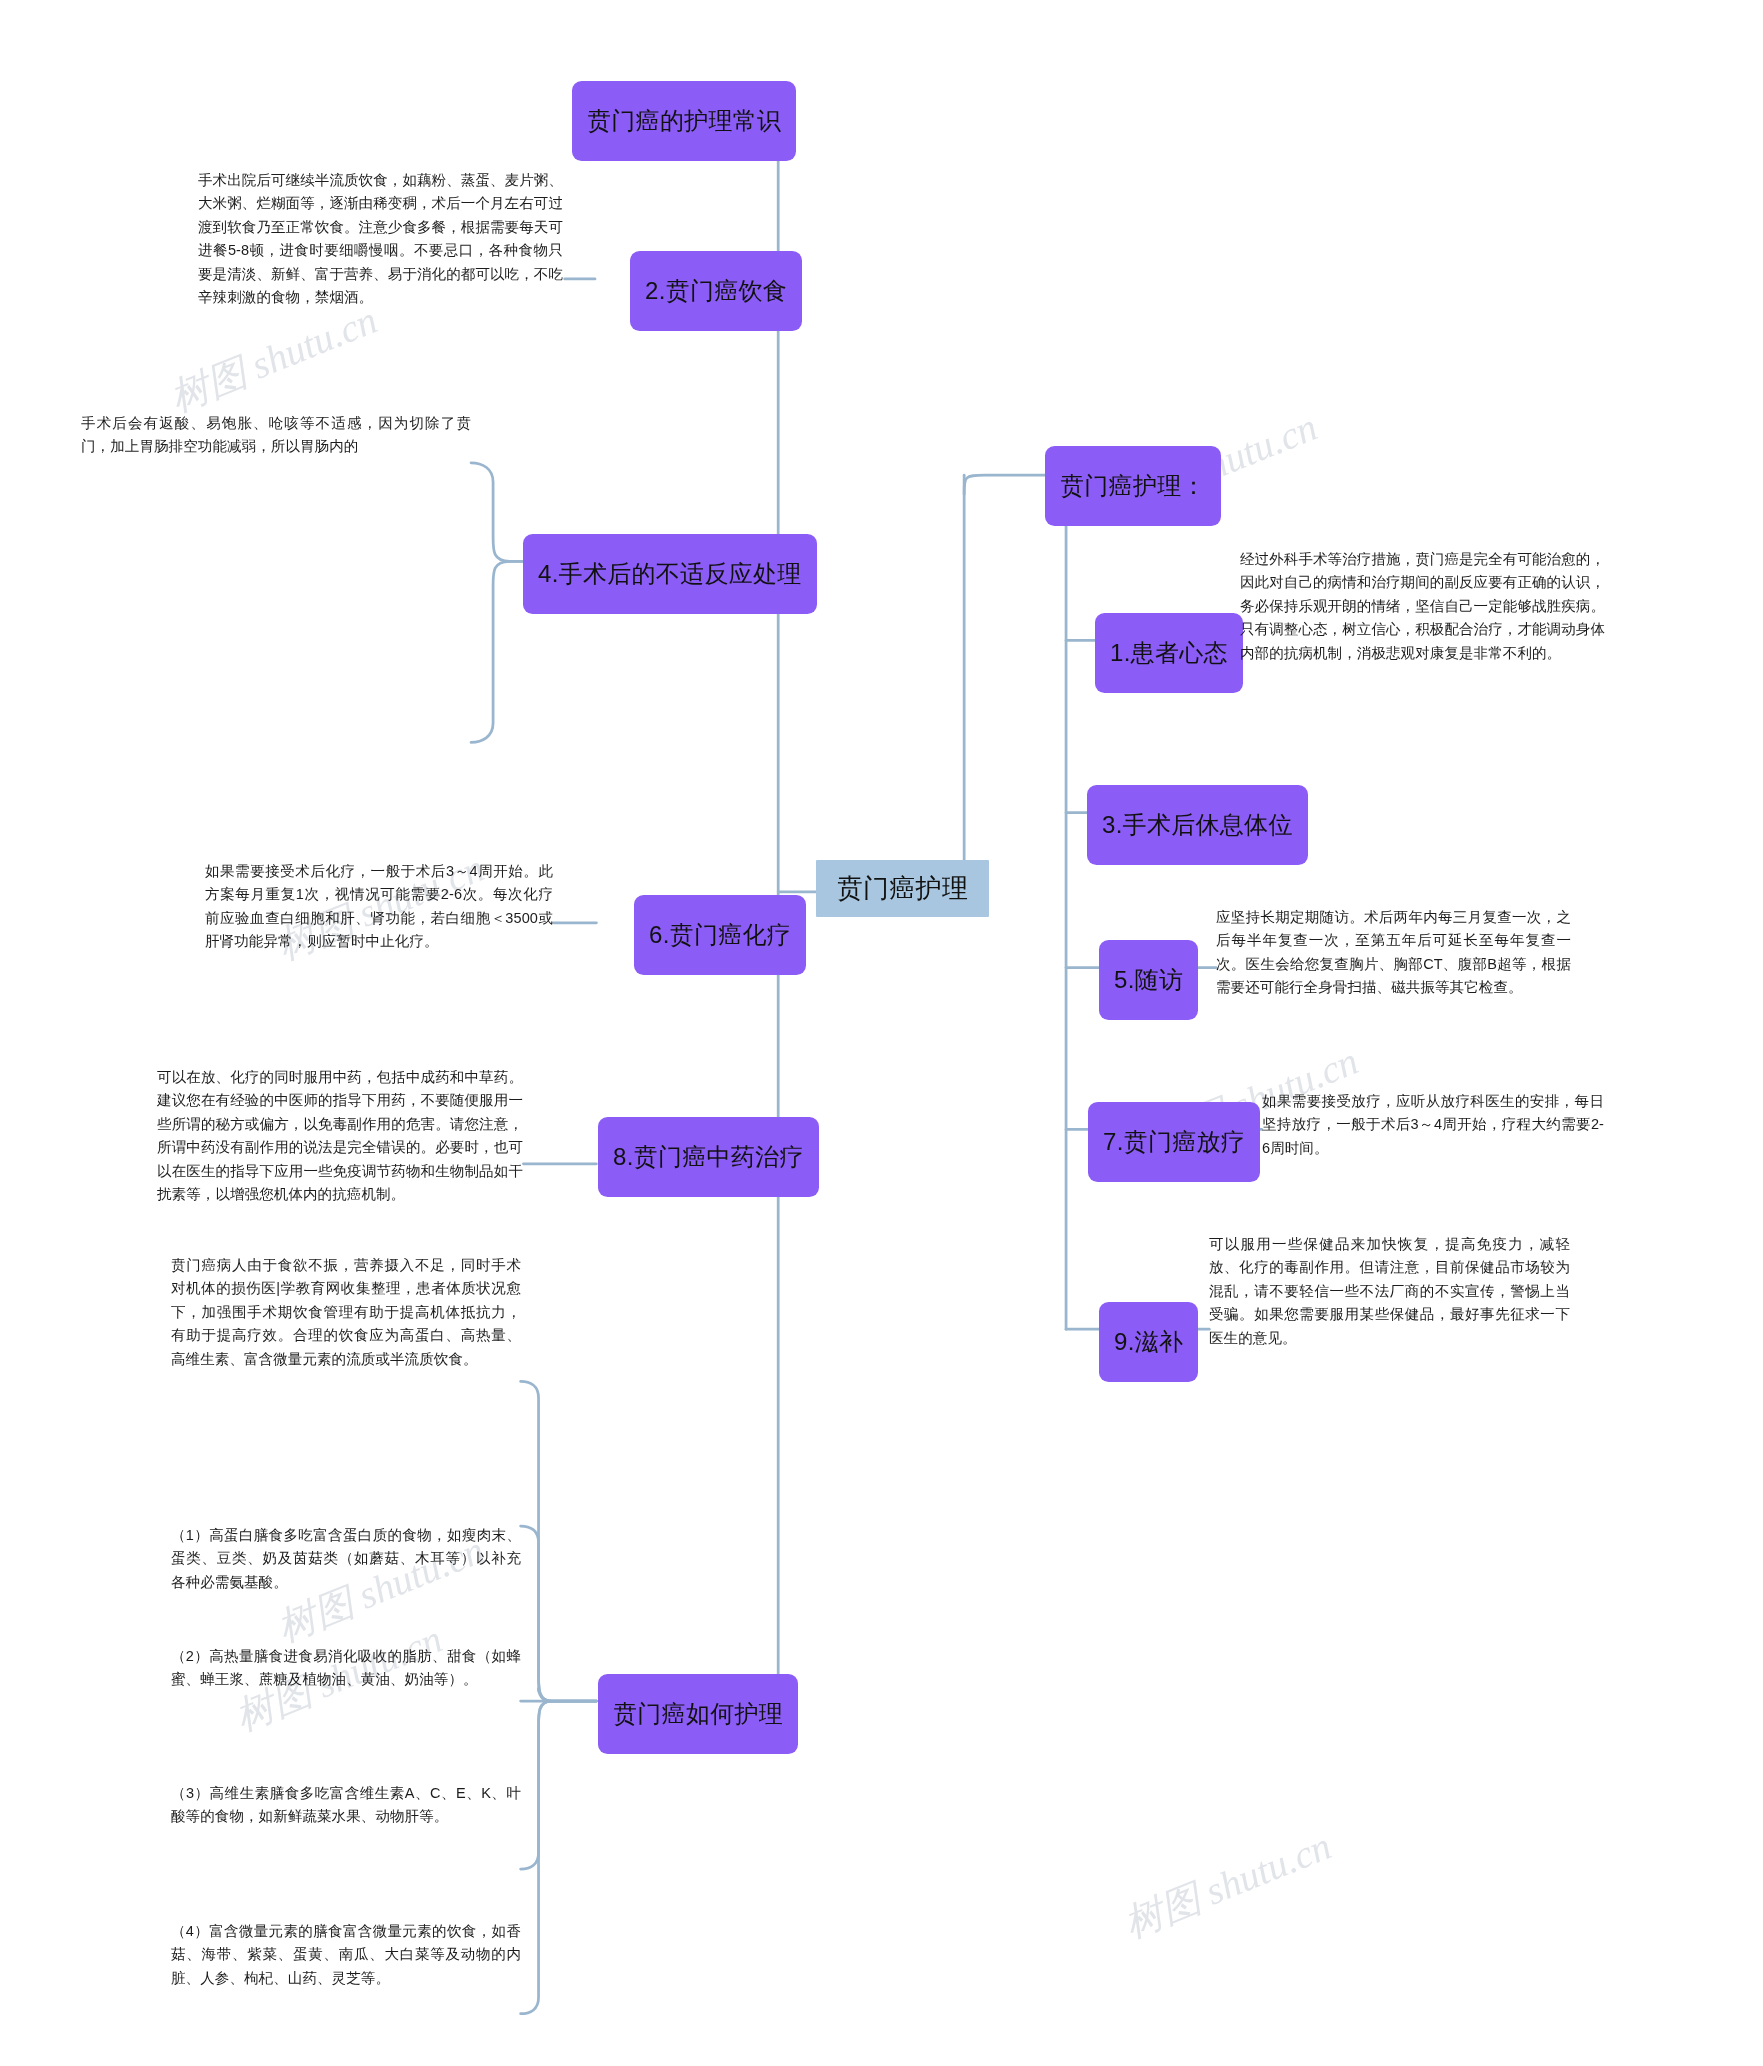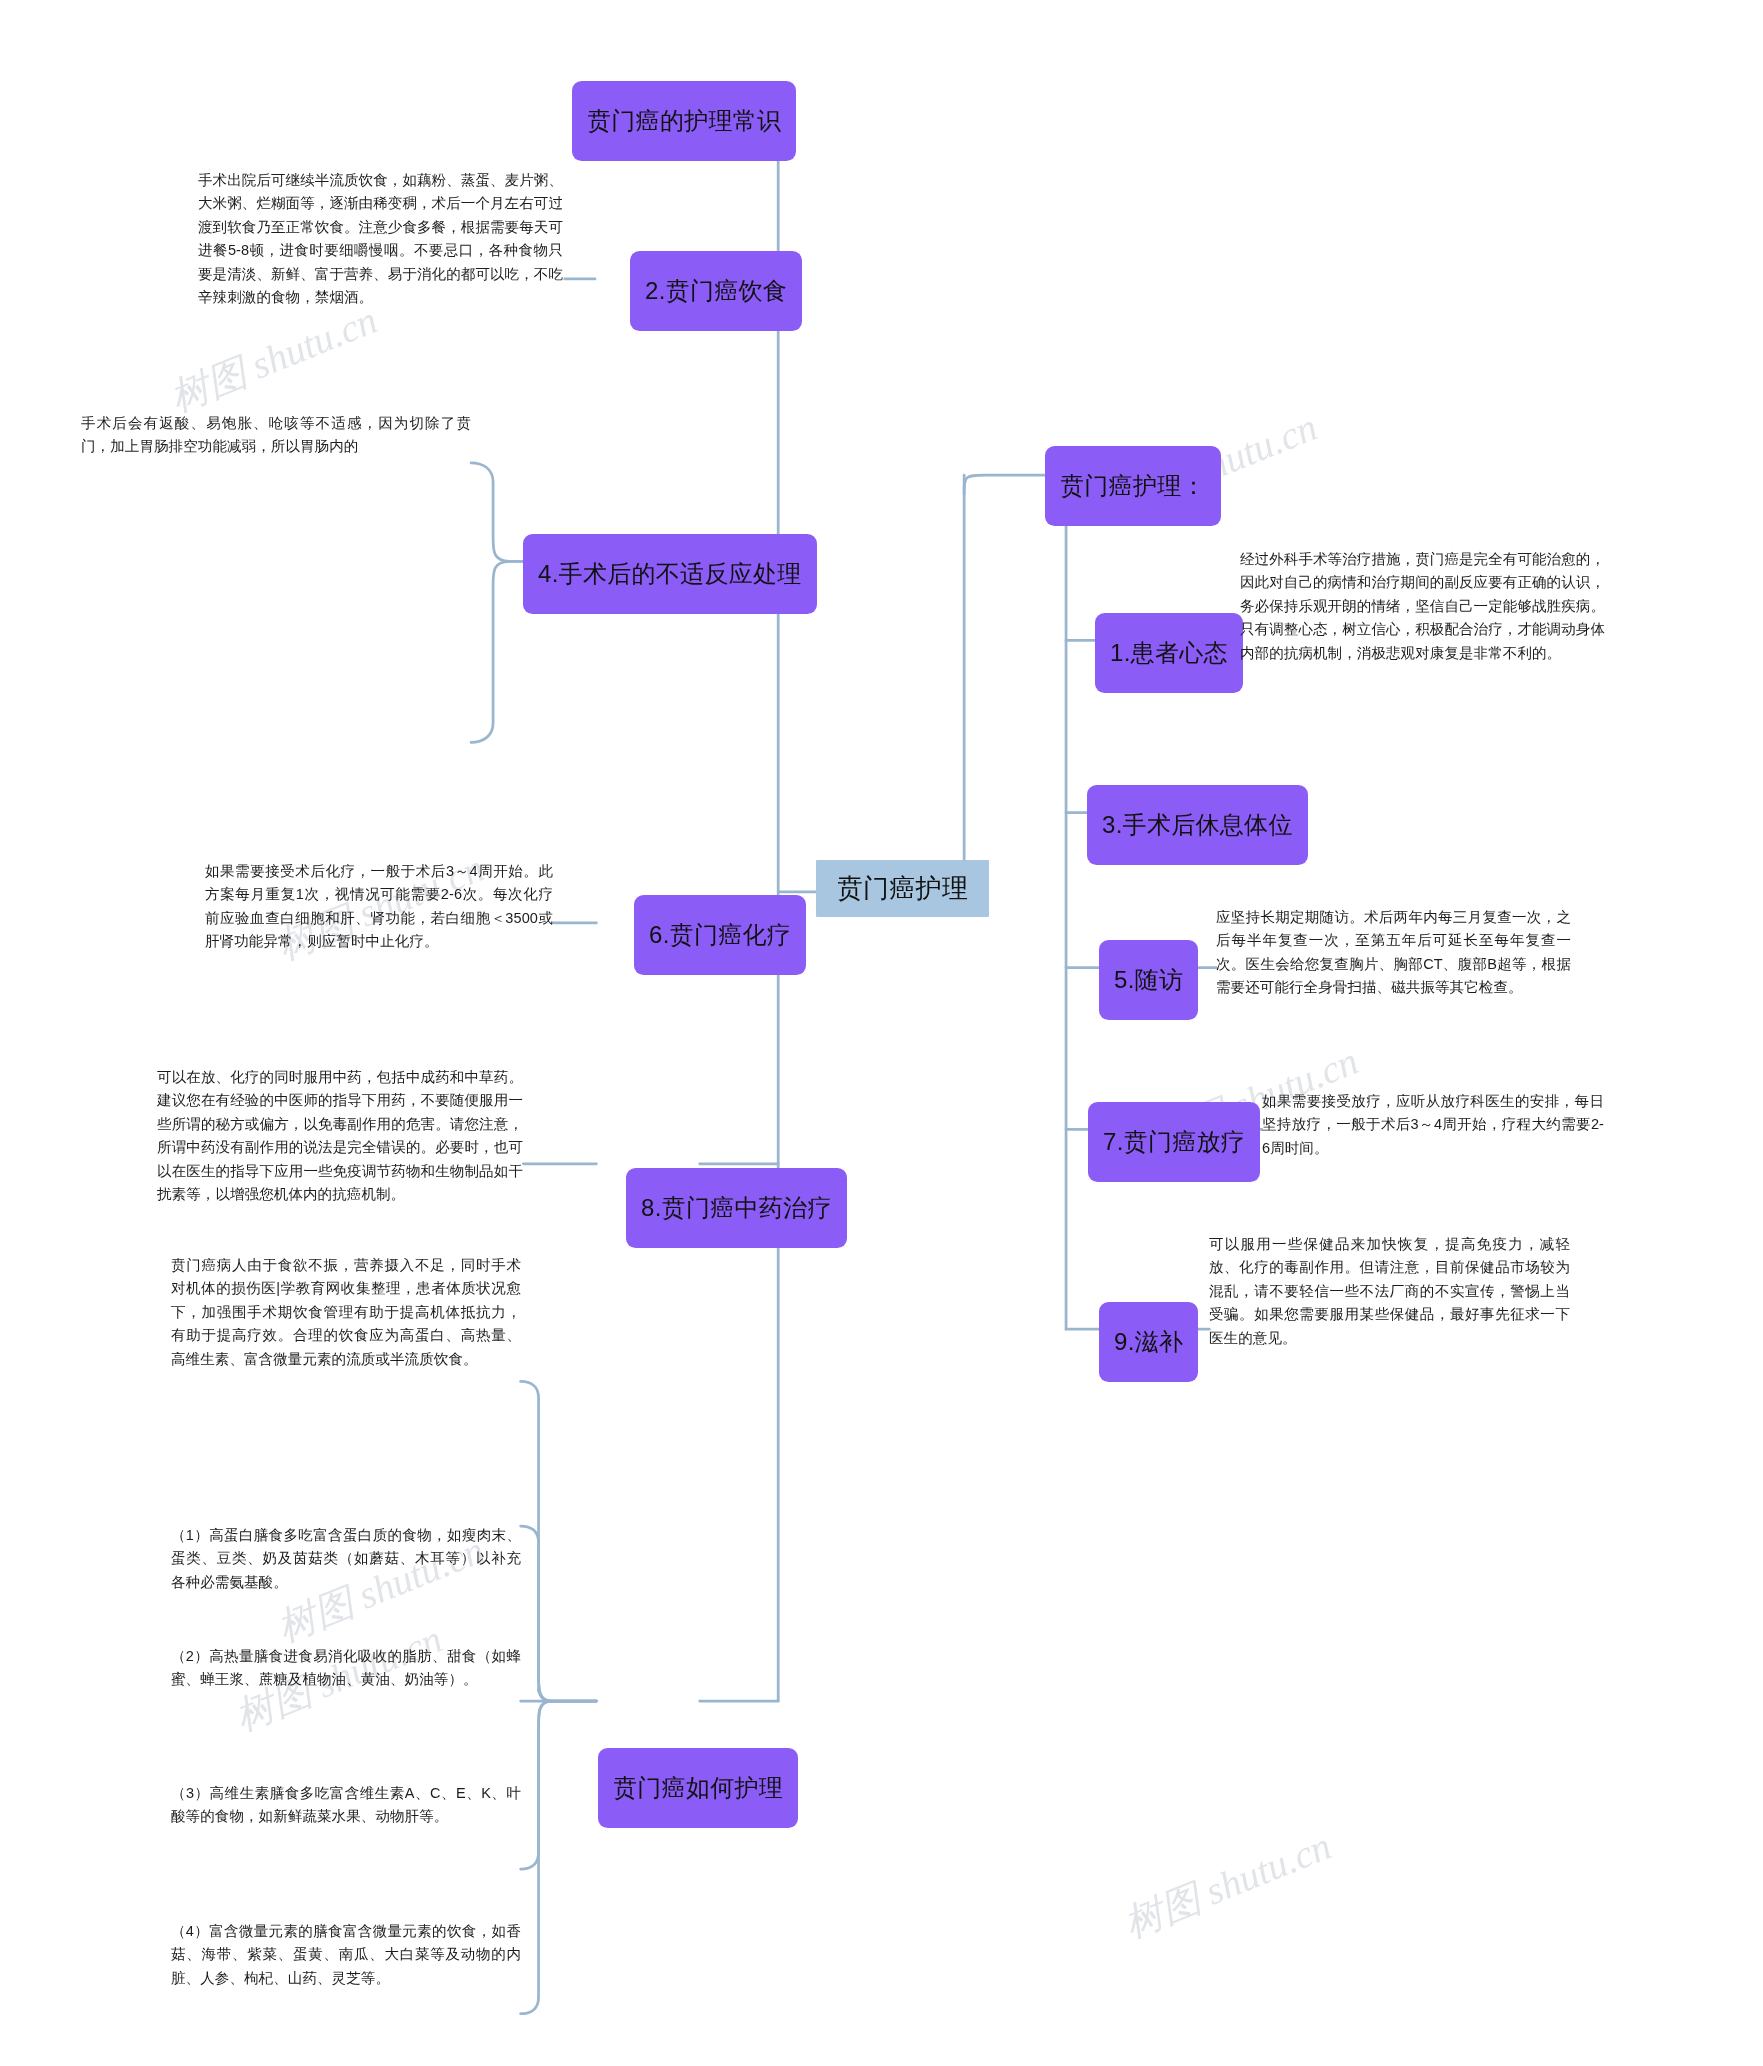--- a/index.html
+++ b/index.html
@@ -164,26 +164,26 @@
   <div class="node" style="left:523px; top:534px;">
     <div class="pill">4.手术后的不适反应处理</div>
   </div>
   <div class="node leaf" style="left:81px; top:412px; width:390px;">手术后会有返酸、易饱胀、呛咳等不适感，因为切除了贲门，加上胃肠排空功能减弱，所以胃肠内的</div>
 
   <div class="node" style="left:634px; top:895px;">
     <div class="pill">6.贲门癌化疗</div>
   </div>
   <div class="node leaf" style="left:205px; top:860px; width:348px;">如果需要接受术后化疗，一般于术后3～4周开始。此方案每月重复1次，视情况可能需要2-6次。每次化疗前应验血查白细胞和肝、肾功能，若白细胞＜3500或肝肾功能异常，则应暂时中止化疗。</div>
 
-  <div class="node" style="left:598px; top:1168px;margin-left:28px;">
+  <div class="node" style="left:598px; top:1117px;">
     <div class="pill">8.贲门癌中药治疗</div>
   </div>
   <div class="node leaf" style="left:157px; top:1066px; width:366px;">可以在放、化疗的同时服用中药，包括中成药和中草药。建议您在有经验的中医师的指导下用药，不要随便服用一些所谓的秘方或偏方，以免毒副作用的危害。请您注意，所谓中药没有副作用的说法是完全错误的。必要时，也可以在医生的指导下应用一些免疫调节药物和生物制品如干扰素等，以增强您机体内的抗癌机制。</div>
 
-  <div class="node" style="left:598px; top:1748px;border-radius:11px;">
+  <div class="node" style="left:598px; top:1674px;border-radius:11px;">
     <div class="pill">贲门癌如何护理</div>
   </div>
   <div class="node leaf" style="left:171px; top:1254px; width:350px;">贲门癌病人由于食欲不振，营养摄入不足，同时手术对机体的损伤医|学教育网收集整理，患者体质状况愈下，加强围手术期饮食管理有助于提高机体抵抗力，有助于提高疗效。合理的饮食应为高蛋白、高热量、高维生素、富含微量元素的流质或半流质饮食。</div>
   <div class="node leaf" style="left:171px; top:1500px; width:350px;margin-top:24px;">（1）高蛋白膳食多吃富含蛋白质的食物，如瘦肉末、蛋类、豆类、奶及茵菇类（如蘑菇、木耳等）以补充各种必需氨基酸。</div>
   <div class="node leaf" style="left:171px; top:1645px; width:350px;">（2）高热量膳食进食易消化吸收的脂肪、甜食（如蜂蜜、蝉王浆、蔗糖及植物油、黄油、奶油等）。</div>
   <div class="node leaf" style="left:171px; top:1782px; width:350px;">（3）高维生素膳食多吃富含维生素A、C、E、K、叶酸等的食物，如新鲜蔬菜水果、动物肝等。</div>
   <div class="node leaf" style="left:171px; top:1920px; width:350px;">（4）富含微量元素的膳食富含微量元素的饮食，如香菇、海带、紫菜、蛋黄、南瓜、大白菜等及动物的内脏、人参、枸杞、山药、灵芝等。</div>
 
   <div class="node" style="left:1045px; top:446px;">
     <div class="pill">贲门癌护理：</div>

